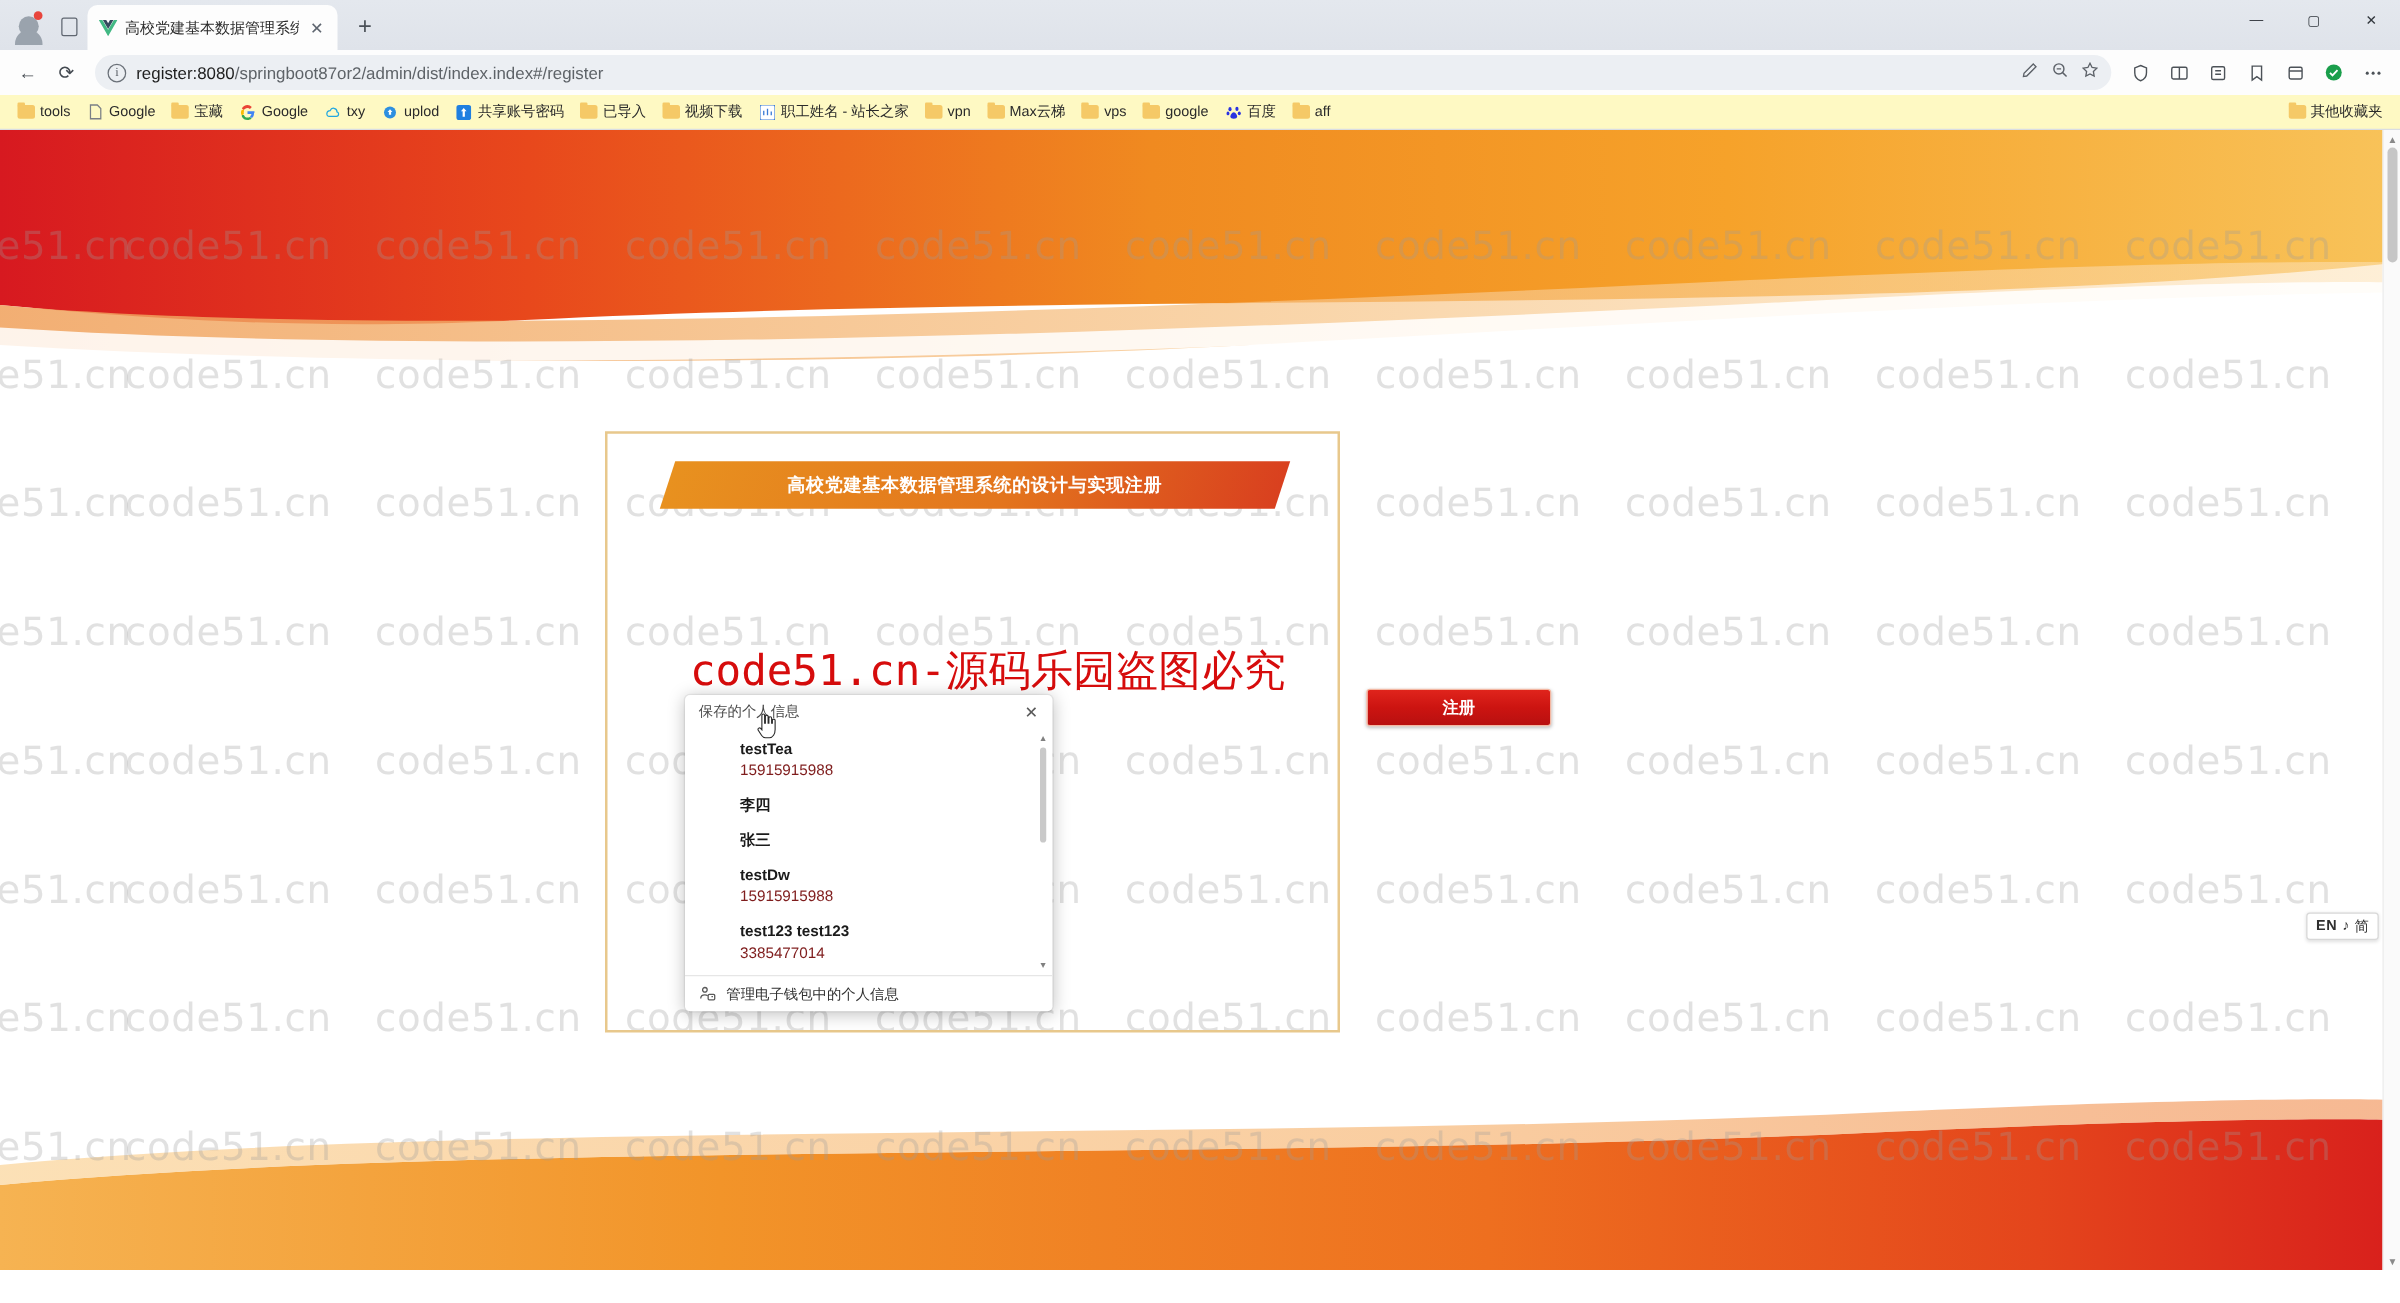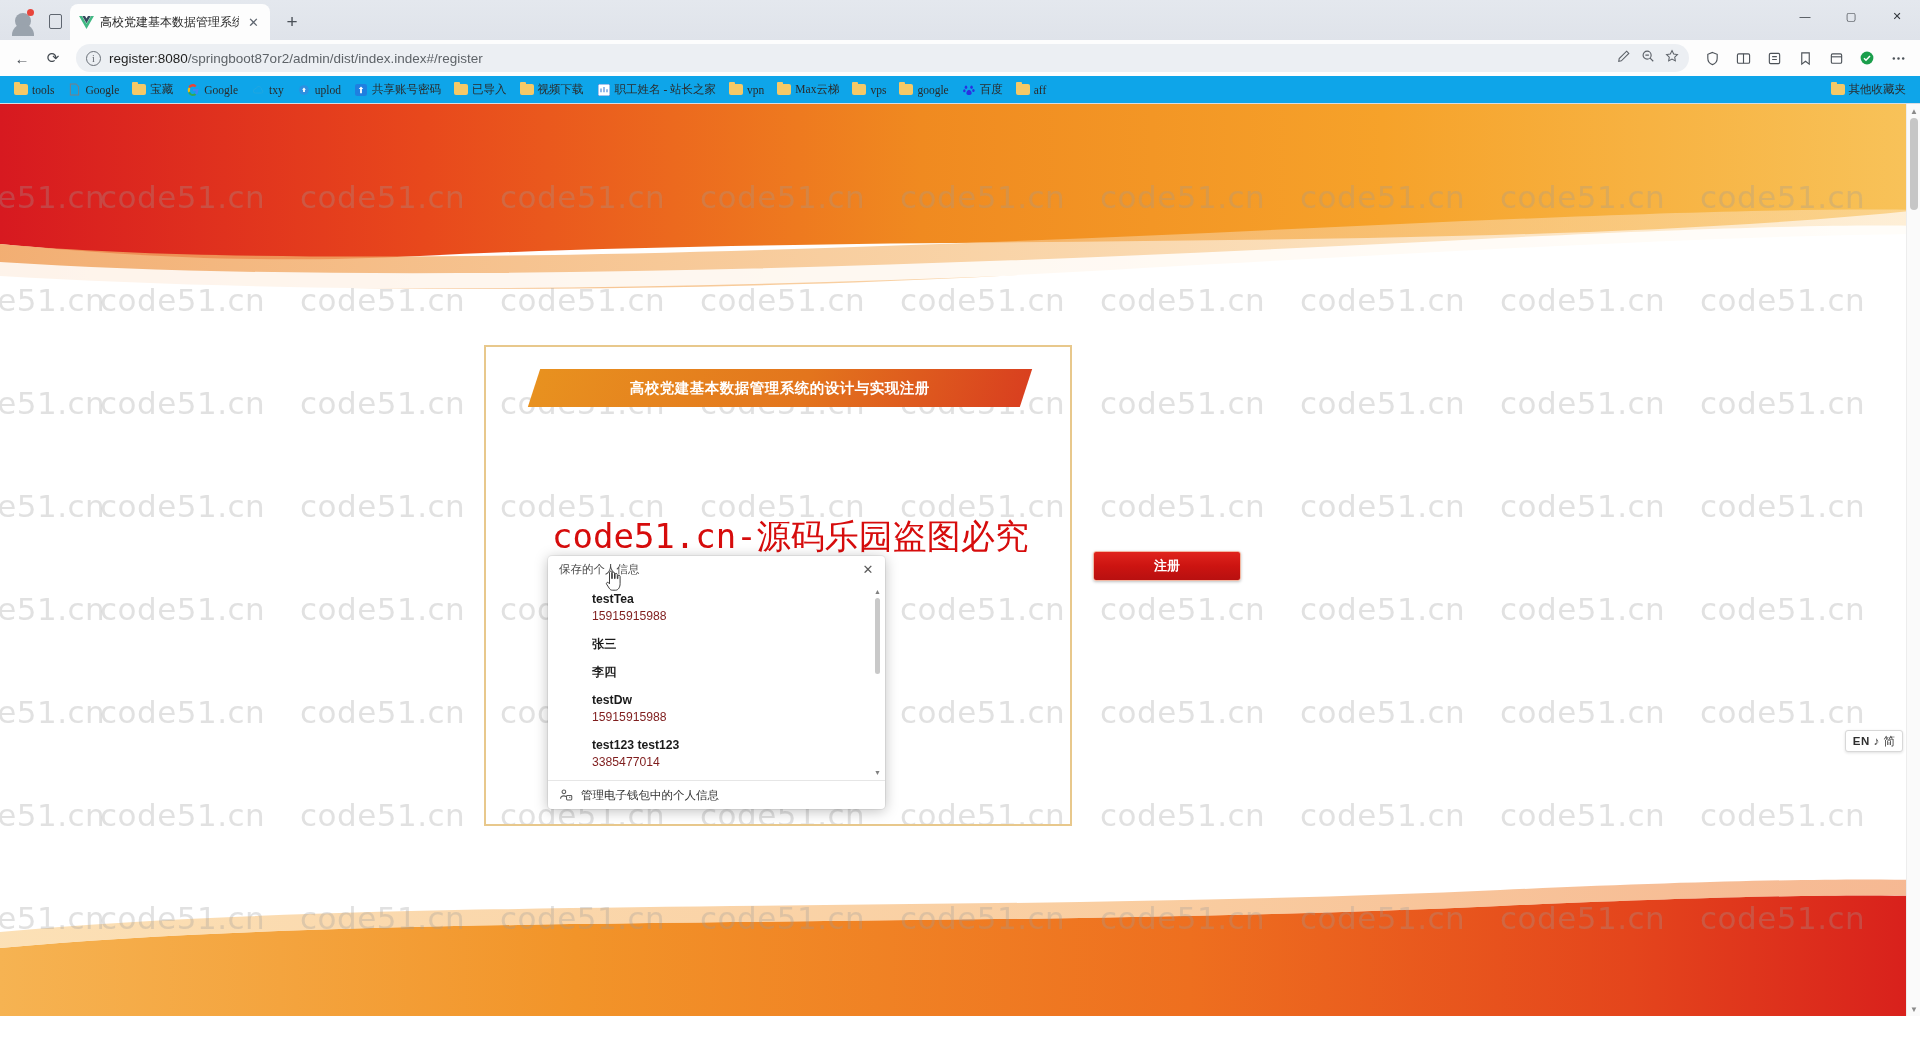--- a/index.html
+++ b/index.html
@@ -85,22 +85,22 @@
   .omnibox-url .host { color: #1f1f1f; }
   .omnibox-url .path { color: #5e6368; }
   .omnibox-right { margin-left: auto; display: flex; align-items: center; gap: 10px; }
   .info-circle {
     width: 15px; height: 15px; border: 1.4px solid #6a7078; border-radius: 50%;
     font-size: 10px; display: flex; align-items: center; justify-content: center;
     color: #5c6168; font-family: "Liberation Serif", serif;
   }
 
   .bookmarks {
-    height: 28px; background: #0ea5e9; display: flex; align-items: center;
-    padding: 0 8px; gap: 1px; border-bottom: 1px solid #d9dde3; font-family: Liberation Serif, serif;
+    height: 28px; background: #fef9c3; display: flex; align-items: center;
+    padding: 0 8px; gap: 1px; border-bottom: 1px solid #d9dde3;
   }
   .bm {
     display: flex; align-items: center; gap: 4px; padding: 2px 6px;
     font-size: 11.5px; color: #2b2b2b; white-space: nowrap; border-radius: 4px;
   }
   .bm-ico { width: 14px; height: 14px; flex: 0 0 14px;
     display: flex; align-items: center; justify-content: center; font-size: 11px; }
   .folder-ico {
     width: 14px; height: 11px; background: #f5c967; border-radius: 1px 2px 2px 2px;
     position: relative;
@@ -189,21 +189,21 @@
     position: absolute; left: 3px; top: 14px; width: 8px; height: 92px;
     background: #c6c6c6; border-radius: 4px;
   }
   .pg-arrow {
     position: absolute; left: 0; width: 14px; height: 14px; color: #8a8a8a;
     font-size: 8px; display: flex; align-items: center; justify-content: center;
   }
 
   
   .autofill {
-    position: absolute; left: 548px; top: 452px; width: 337px; height: 253px;
+    position: absolute; left: 548px; top: 452px; width: 294px; height: 253px;
     background: #ffffff; border-radius: 4px; z-index: 30;
     box-shadow: 0 2px 14px rgba(0,0,0,.26), 0 0 0 1px rgba(0,0,0,.06);
     display: flex; flex-direction: column; overflow: hidden;
   }
   .af-head {
     height: 27px; display: flex; align-items: center;
     padding: 0 9px 0 11px; position: relative; flex: 0 0 27px;
   }
   .af-head-title { font-size: 11.5px; color: #4a4a4a; }
   .af-close {
@@ -629,25 +629,25 @@
       <span class="af-close">✕</span>
     </div>
 
     <div class="af-scroll">
       <div class="af-list">
         <div class="af-item">
           <div class="nm">testTea</div>
           <div class="ph">15915915988</div>
         </div>
         <div class="af-item">
-          <div class="nm">张三</div>
+          <div class="nm">李四</div>
           <div class="ph"></div>
         </div>
         <div class="af-item">
-          <div class="nm">李四</div>
+          <div class="nm">张三</div>
           <div class="ph"></div>
         </div>
         <div class="af-item">
           <div class="nm">testDw</div>
           <div class="ph">15915915988</div>
         </div>
         <div class="af-item">
           <div class="nm">test123 test123</div>
           <div class="ph">3385477014</div>
         </div>

